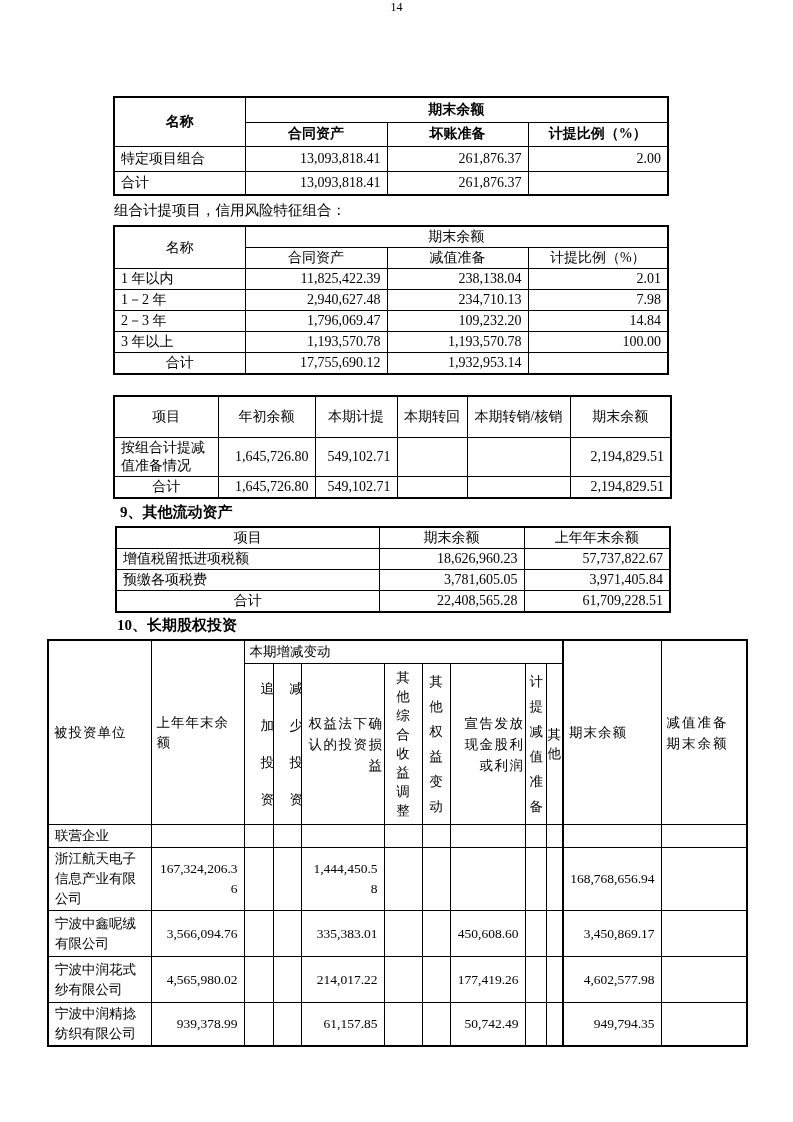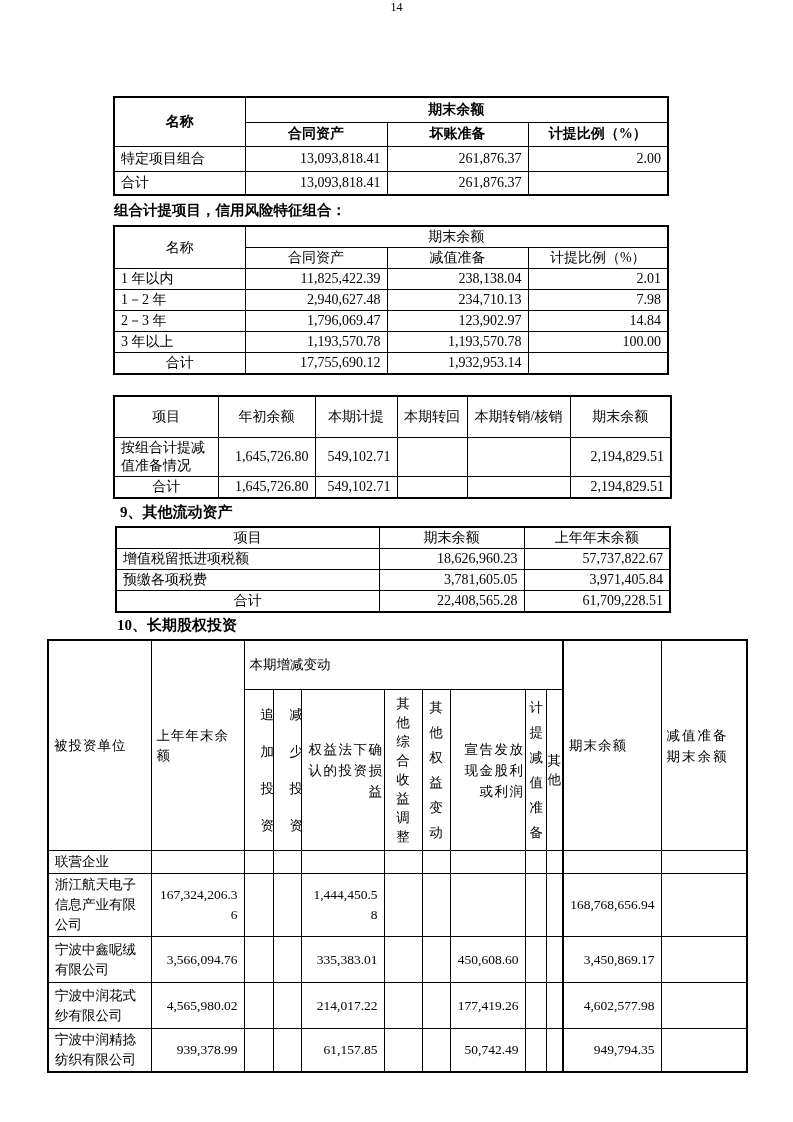--- a/index.html
+++ b/index.html
@@ -5,25 +5,25 @@
   html,body { margin:0; padding:0; background:#fff; }
   .page {
     position:relative; width:793px; height:1122px; background:#fff;
     font-family:"Liberation Serif","DejaVu Serif",serif; color:#000;
   }
   table { border-collapse:collapse; table-layout:fixed; position:absolute; border:2px solid #000; }
   td, th { border:1px solid #000; font-weight:normal; font-size:14px; padding:1px 6px; vertical-align:middle; overflow:hidden; word-break:break-all; }
   .b { font-weight:bold; }
   .ctr { text-align:center; }
   .num { text-align:right; }
-  .cap { position:absolute; font-size:14.5px; white-space:nowrap;font-weight:bold; }
+  .cap { position:absolute; font-size:14.5px; white-space:nowrap; }
   .stitle { position:absolute; font-size:15px; font-weight:bold; white-space:nowrap; }
   
   .bt td { font-size:13.5px; line-height:20px; }
-  .bt .grp { text-align:left; padding:14px 5px; }
+  .bt .grp { text-align:left; padding:1px 5px; }
   .bt .vh { text-align:center; padding:0 2px; }
   .bt .vh4 { line-height:37px; padding:0 16px; }
   .bt .vh6 { line-height:25px; padding:0 4px; }
   .bt .vh8 { line-height:19px; padding:0 11px; }
   .bt .vh2 { line-height:19px; padding:0 1px; }
   .bt .wrap3 { line-height:21px; letter-spacing:1.5px; text-align:right; padding:0 0; }
   .bt .hleft { text-align:left; padding:1px 5px; letter-spacing:1px; }
   .bt .thick-l { border-left:2px solid #000; }
   .pageno { position:absolute; left:0; top:1040; width:100%; text-align:center; font-size:12px; }
 </style>
@@ -91,21 +91,21 @@
     </tr>
     <tr style="height:20px">
       <td>1－2 年</td>
       <td class="num">2,940,627.48</td>
       <td class="num">234,710.13</td>
       <td class="num">7.98</td>
     </tr>
     <tr style="height:20px">
       <td>2－3 年</td>
       <td class="num">1,796,069.47</td>
-      <td class="num">123,902.97</td>
+      <td class="num">109,232.20</td>
       <td class="num">14.84</td>
     </tr>
     <tr style="height:20px">
       <td>3 年以上</td>
       <td class="num">1,193,570.78</td>
       <td class="num">1,193,570.78</td>
       <td class="num">100.00</td>
     </tr>
     <tr style="height:21px">
       <td class="ctr">合计</td>

